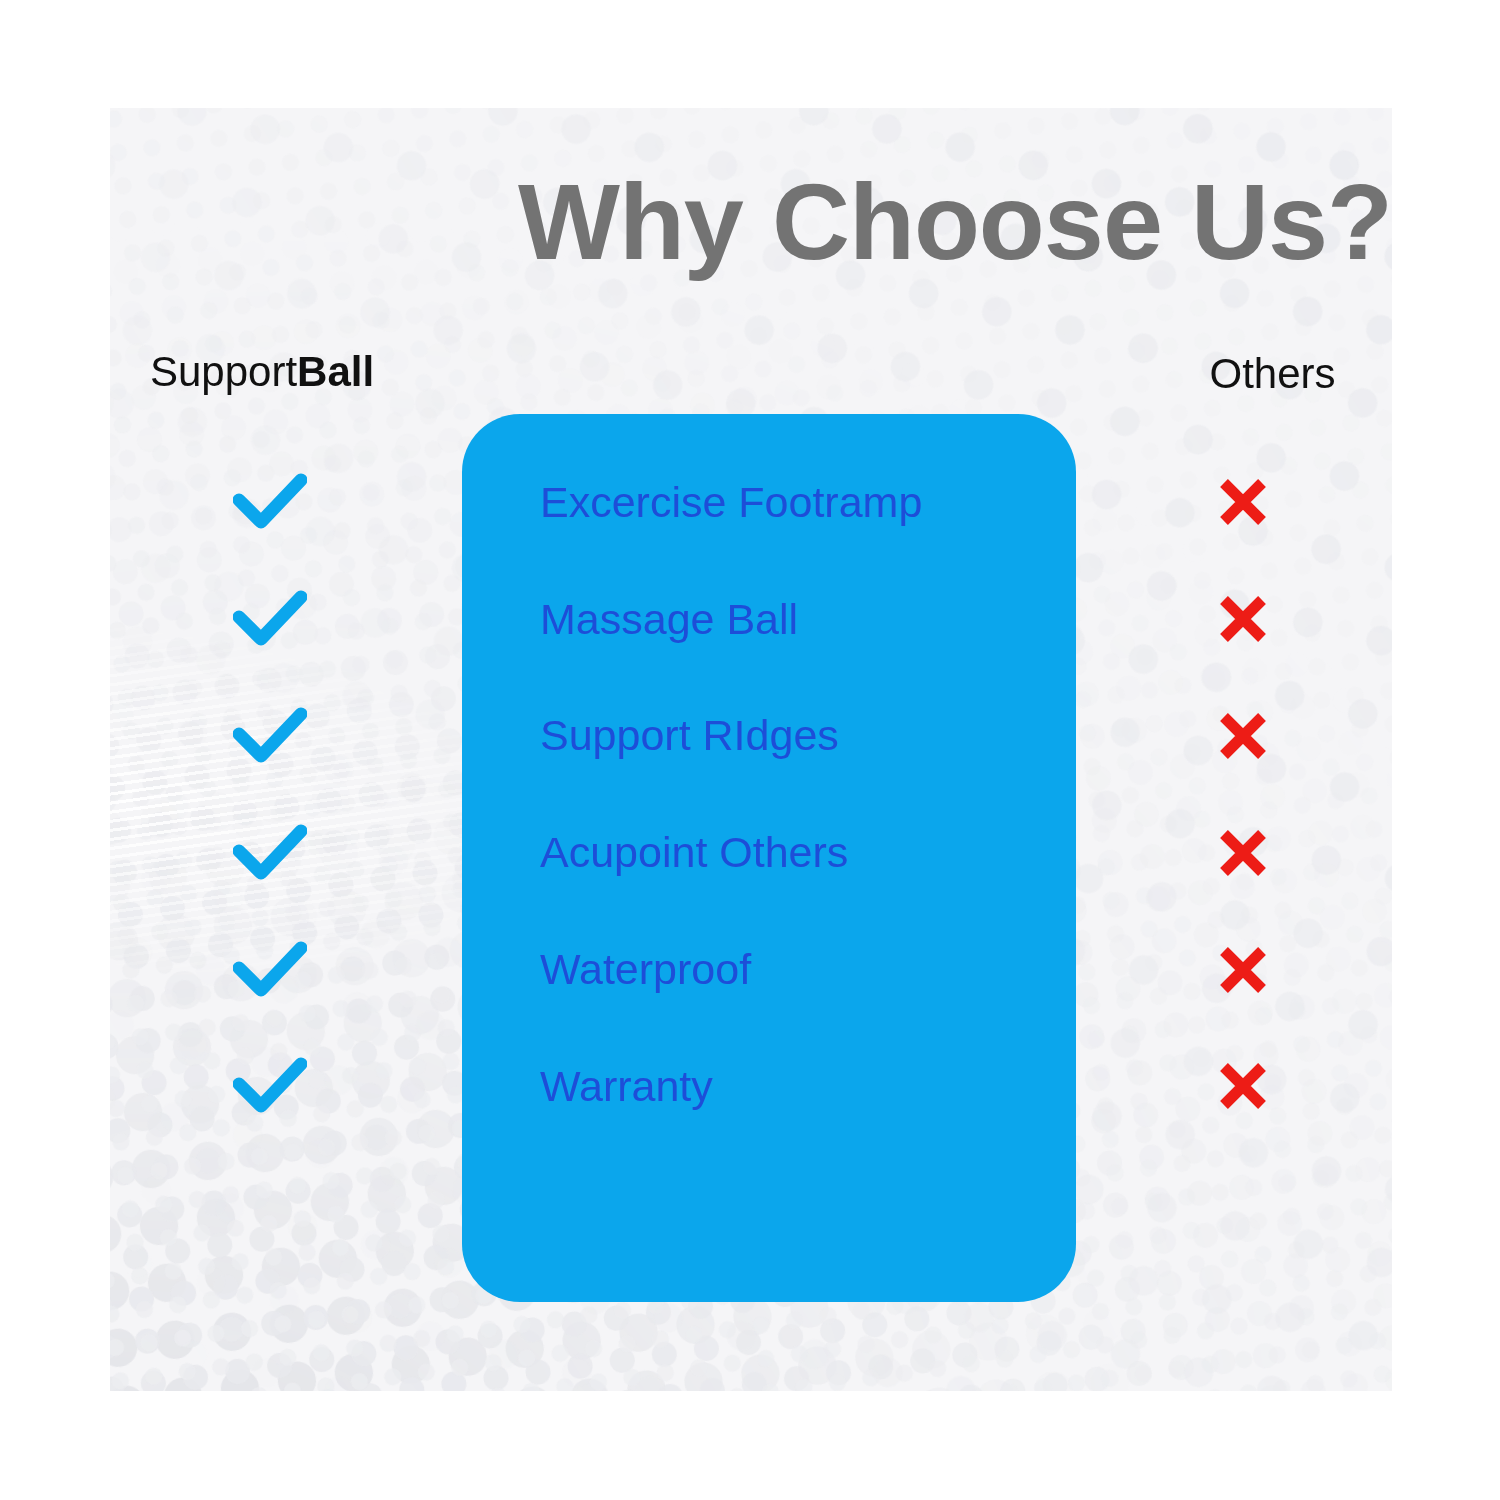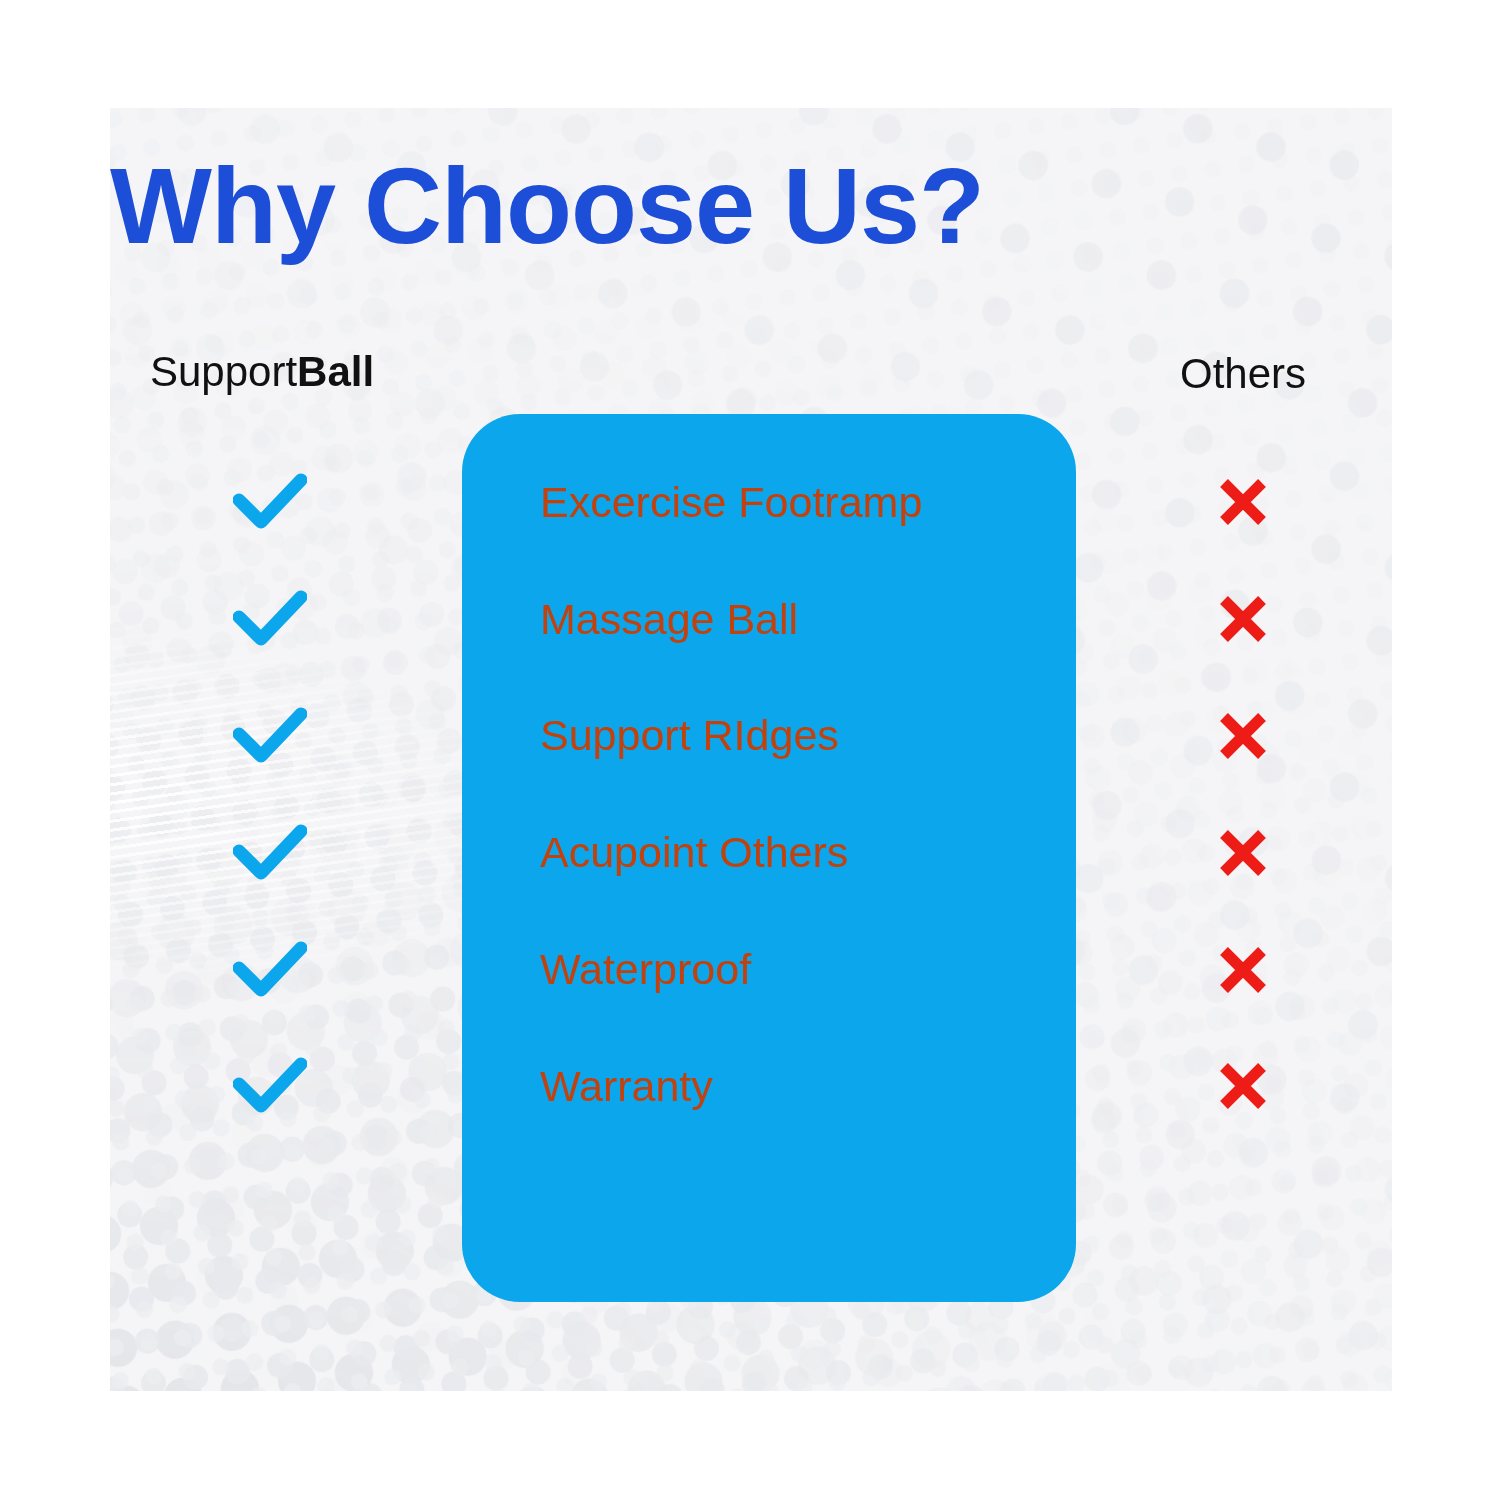--- a/index.html
+++ b/index.html
@@ -87,27 +87,27 @@
     -webkit-mask-image: radial-gradient(ellipse 60% 46% at 22% 34%, #000 0%, rgba(0,0,0,.5) 44%, rgba(0,0,0,0) 76%);
     mask-image: radial-gradient(ellipse 60% 46% at 22% 34%, #000 0%, rgba(0,0,0,.5) 44%, rgba(0,0,0,0) 76%);
     transform: rotate(6deg);
     pointer-events: none;
   }
 
   
   #title {
     position: absolute;
     left: 0;
-    top: 44px;
+    top: 60px;
     width: 1282px;
-    text-align: left;
+    text-align: right;
     font-size: 108px;
     font-weight: 700;
     letter-spacing: -1px;
-    color: #1d4ed8;
+    color: #737373;
     line-height: 1;
     white-space: nowrap;
   }
 
   
   .col-head {
     position: absolute;
     font-size: 42px;
     line-height: 1;
     color: #111111;
@@ -116,21 +116,21 @@
   #brand-head {
     left: 40px;
     top: 243px;
     font-weight: 300;
   }
   #brand-head .brand-bold { font-weight: 700; }
   #others-head {
     left: 1070px;
     top: 245px;
     width: 185px;
-    text-align: left;
+    text-align: center;
     font-weight: 400;
   }
 
   
   #panel {
     position: absolute;
     left: 352px;
     top: 306px;
     width: 614px;
     height: 888px;
@@ -164,21 +164,21 @@
   .label-cell {
     position: absolute;
     left: 430px;
     top: 0;
     width: 520px;
     height: 116.8px;
     display: flex;
     align-items: center;
     font-size: 43px;
     font-weight: 400;
-    color: #c2410c;
+    color: #1d4ed8;
     letter-spacing: 0px;
     white-space: nowrap;
   }
   .x-cell {
     position: absolute;
     left: 1085px;
     top: 0;
     width: 96px;
     height: 116.8px;
     display: flex;

